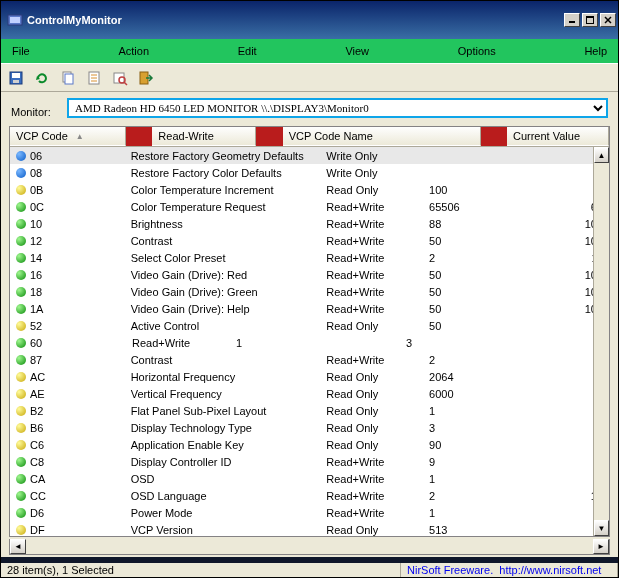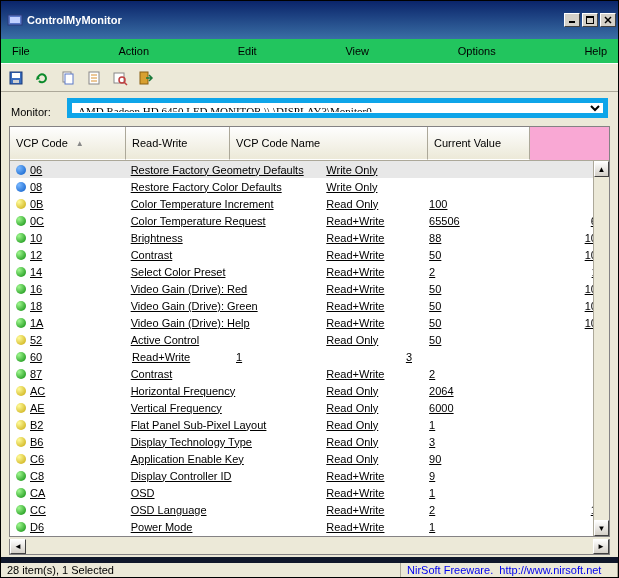--- a/index.html
+++ b/index.html
@@ -33,30 +33,30 @@
   border-right-color:#404040; border-bottom-color:#404040;
   display:flex; align-items:center; justify-content:center;
   font-family:Arial; font-size:9px; font-weight:bold;
 }
 .menubar { height:20px; display:flex; align-items:center; padding:12px 4px; background:#22c55e; border-bottom:1px solid #fff;justify-content:space-between;}
 .menuitem { padding:2px 7px; cursor:default; }
 .toolbar { height:28px; display:flex; align-items:center; padding:2px 4px; gap:4px; background:#ece9d8; border-bottom:1px solid #aca899;}
 .toolbtn { width:22px; height:22px; display:flex; align-items:center; justify-content:center; border:1px solid transparent; }
 .monitorrow { display:flex; align-items:flex-end; padding:6px 10px; gap:6px; }
 .monitorrow label { min-width:50px; }
-.monitorrow select { flex:1; font-size:11px; font-family:Tahoma; height:20px; background:#fff; border:5px solid #0ea5e9; padding:1px 2px;}
+.monitorrow select { flex:1; font-size:11px; font-family:Tahoma; height:20px; background:#fff; border:2px solid #0ea5e9; padding:1px 2px;}
 .listwrap { flex:1; margin:2px 8px 2px 8px; border:1px solid #848284; background:#fff; overflow:hidden; display:flex; flex-direction:column; position:relative;}
-.headerrow { display:flex; background:#f9a8d4; border-bottom:1px solid #aca899; height:34px; }
+.headerrow { display:flex; background:#b91c1c; border-bottom:1px solid #aca899; height:20px;justify-content:space-between; }
 .headercell {
   padding:2px 6px; border-right:1px solid #aca899; border-bottom:1px solid #fff;
   background:linear-gradient(#fefefe,#ece9d8); font-size:11px; white-space:nowrap; overflow:hidden;
   display:flex; align-items:center;
 }
 .headercell .sortarrow { margin-left:8px; color:#888; font-size:8px; }
-.listbody { flex:1; overflow-y:hidden; overflow-x:hidden; background:#fff; position:relative;text-decoration:underline;}
+.listbody { flex:1; overflow-y:hidden; overflow-x:hidden; background:#fff; position:relative;}
 .rows { position:relative; }
 .row { display:flex; height:17px; align-items:center; }
 .row.selected { background:#e8e8e8; }
 .cell { padding:0 6px; white-space:nowrap; overflow:hidden; font-size:11px; display:flex; align-items:center; gap:4px;}
 .bullet { width:10px; height:10px; border-radius:50%; flex-shrink:0; }
 .bullet.blue { background:radial-gradient(circle at 30% 30%,#7ab8ff,#0a5cc8); }
 .bullet.green { background:radial-gradient(circle at 30% 30%,#a0f890,#0a8a0a); }
 .bullet.yellow { background:radial-gradient(circle at 30% 30%,#fffb9a,#c8a80a); }
 .vscroll { position:absolute; right:0; top:0; bottom:0; width:16px; background:#ece9d8; border-left:1px solid #aca899; display:flex; flex-direction:column;}
 .scrbtn { height:16px; background:linear-gradient(#fefefe,#d4d0c8); border:1px solid #fff; border-right-color:#404040; border-bottom-color:#404040; display:flex;align-items:center;justify-content:center; font-size:8px;}

